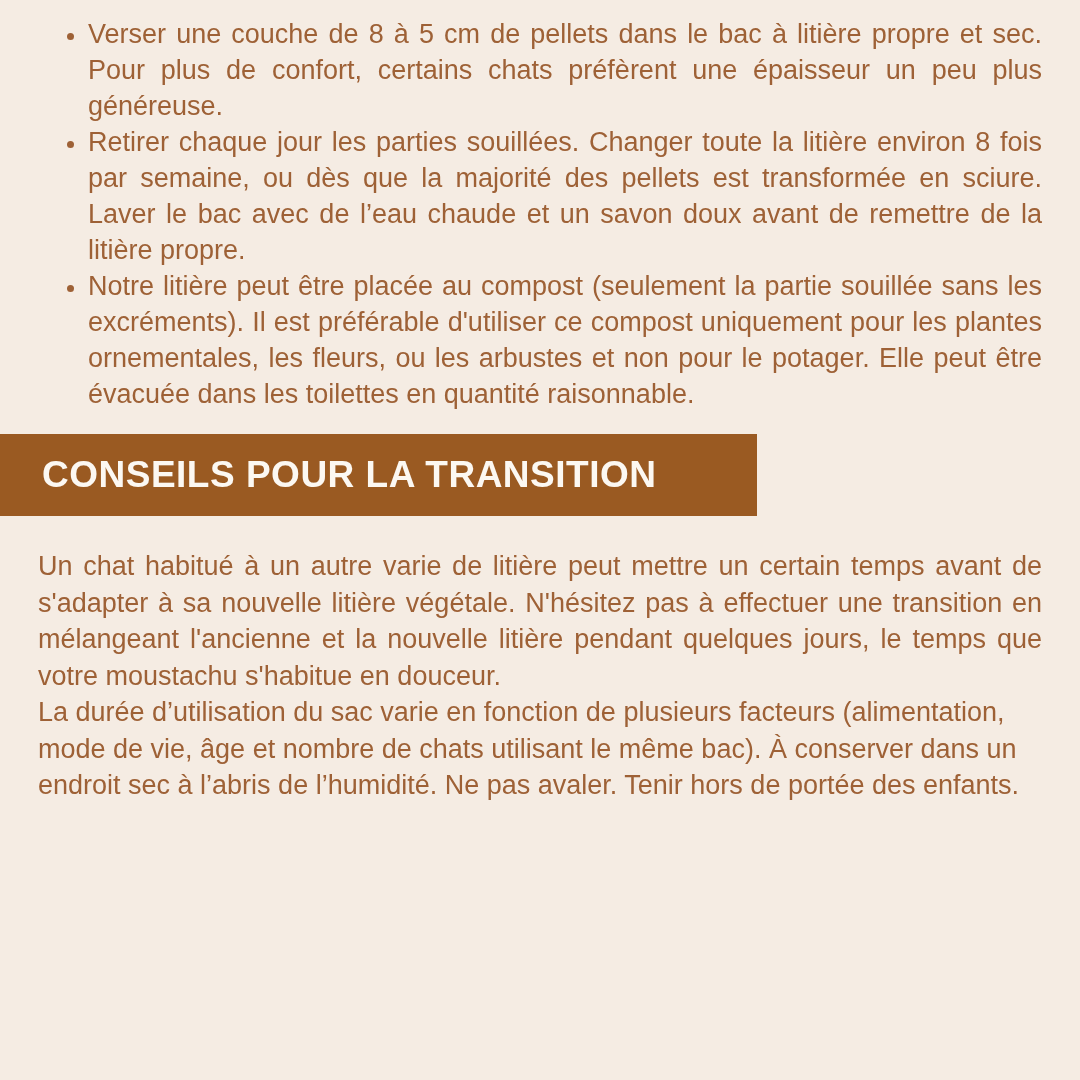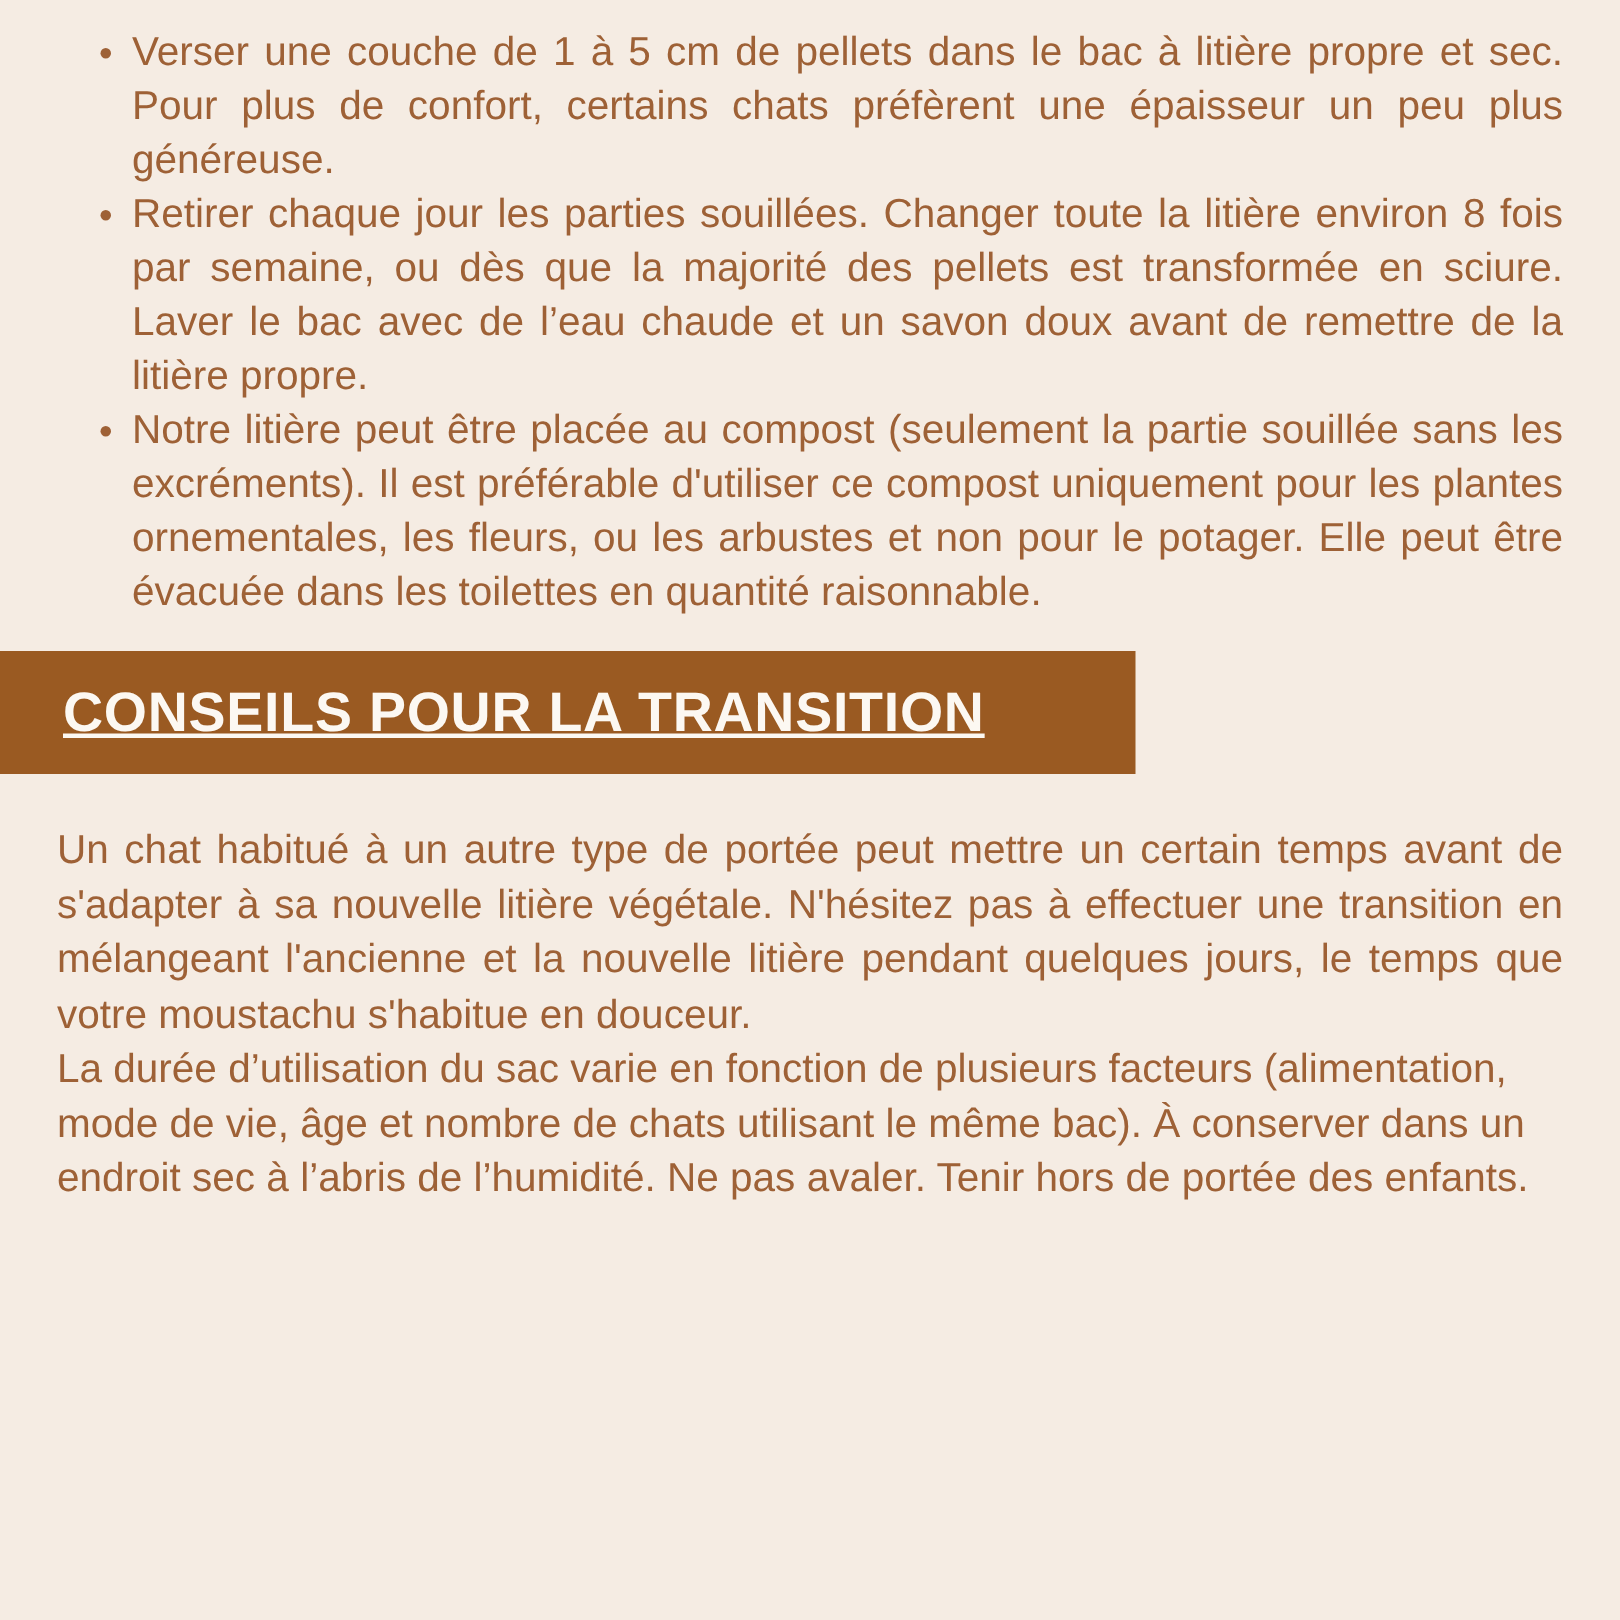--- a/index.html
+++ b/index.html
@@ -24,21 +24,21 @@
     align-items:center;
     padding-left:42px;
   }
   .bar-title{
     font-weight:bold;
     font-size:37px;
     letter-spacing:0.5px;
     white-space:nowrap;
   }
   .bar1{ margin-top:58px; width:587px; height:84px; }
-  .bar2{ margin-top:22px; width:757px; height:82px;text-decoration:underline; }
+  .bar2{ margin-top:22px; width:757px; height:82px; }
 
   ul.bullets{
     margin:16px 38px 0 38px;
     padding-left:50px;
     width:1004px;
     color:var(--body_text);
     font-size:27px;
     line-height:36px;
     list-style:disc outside;
   }
@@ -61,26 +61,26 @@
   .p1{ margin-top:32px; text-align:justify; }
   .p2{ text-align:left; }
 </style>
 </head>
 <body>
 
 <div class="page">
 
 
   <ul class="bullets">
-    <li>Verser une couche de 1 à 5 cm de pellets dans le bac à litière propre et sec. Pour plus de confort, certains chats préfèrent une épaisseur un peu plus généreuse.</li>
+    <li>Verser une couche de 8 à 5 cm de pellets dans le bac à litière propre et sec. Pour plus de confort, certains chats préfèrent une épaisseur un peu plus généreuse.</li>
     <li>Retirer chaque jour les parties souillées. Changer toute la litière environ 8 fois par semaine, ou dès que la majorité des pellets est transformée en sciure. Laver le bac avec de l’eau chaude et un savon doux avant de remettre de la litière propre.</li>
     <li>Notre litière peut être placée au compost (seulement la partie souillée sans les excréments). Il est préférable d'utiliser ce compost uniquement pour les plantes ornementales, les fleurs, ou les arbustes et non pour le potager. Elle peut être évacuée dans les toilettes en quantité raisonnable.</li>
   </ul>
 
   <div class="bar bar2">
     <span class="bar-title">CONSEILS POUR LA TRANSITION</span>
   </div>
 
-  <p class="para p1">Un chat habitué à un autre type de portée peut mettre un certain temps avant de s'adapter à sa nouvelle litière végétale. N'hésitez pas à effectuer une transition en mélangeant l'ancienne et la nouvelle litière pendant quelques jours, le temps que votre moustachu s'habitue en douceur.</p>
+  <p class="para p1">Un chat habitué à un autre varie de litière peut mettre un certain temps avant de s'adapter à sa nouvelle litière végétale. N'hésitez pas à effectuer une transition en mélangeant l'ancienne et la nouvelle litière pendant quelques jours, le temps que votre moustachu s'habitue en douceur.</p>
 
   <p class="para p2">La durée d’utilisation du sac varie en fonction de plusieurs facteurs (alimentation, mode de vie, âge et nombre de chats utilisant le même bac). À conserver dans un endroit sec à l’abris de l’humidité. Ne pas avaler. Tenir hors de portée des enfants.</p>
 
 </div>
 
 </body></html>

